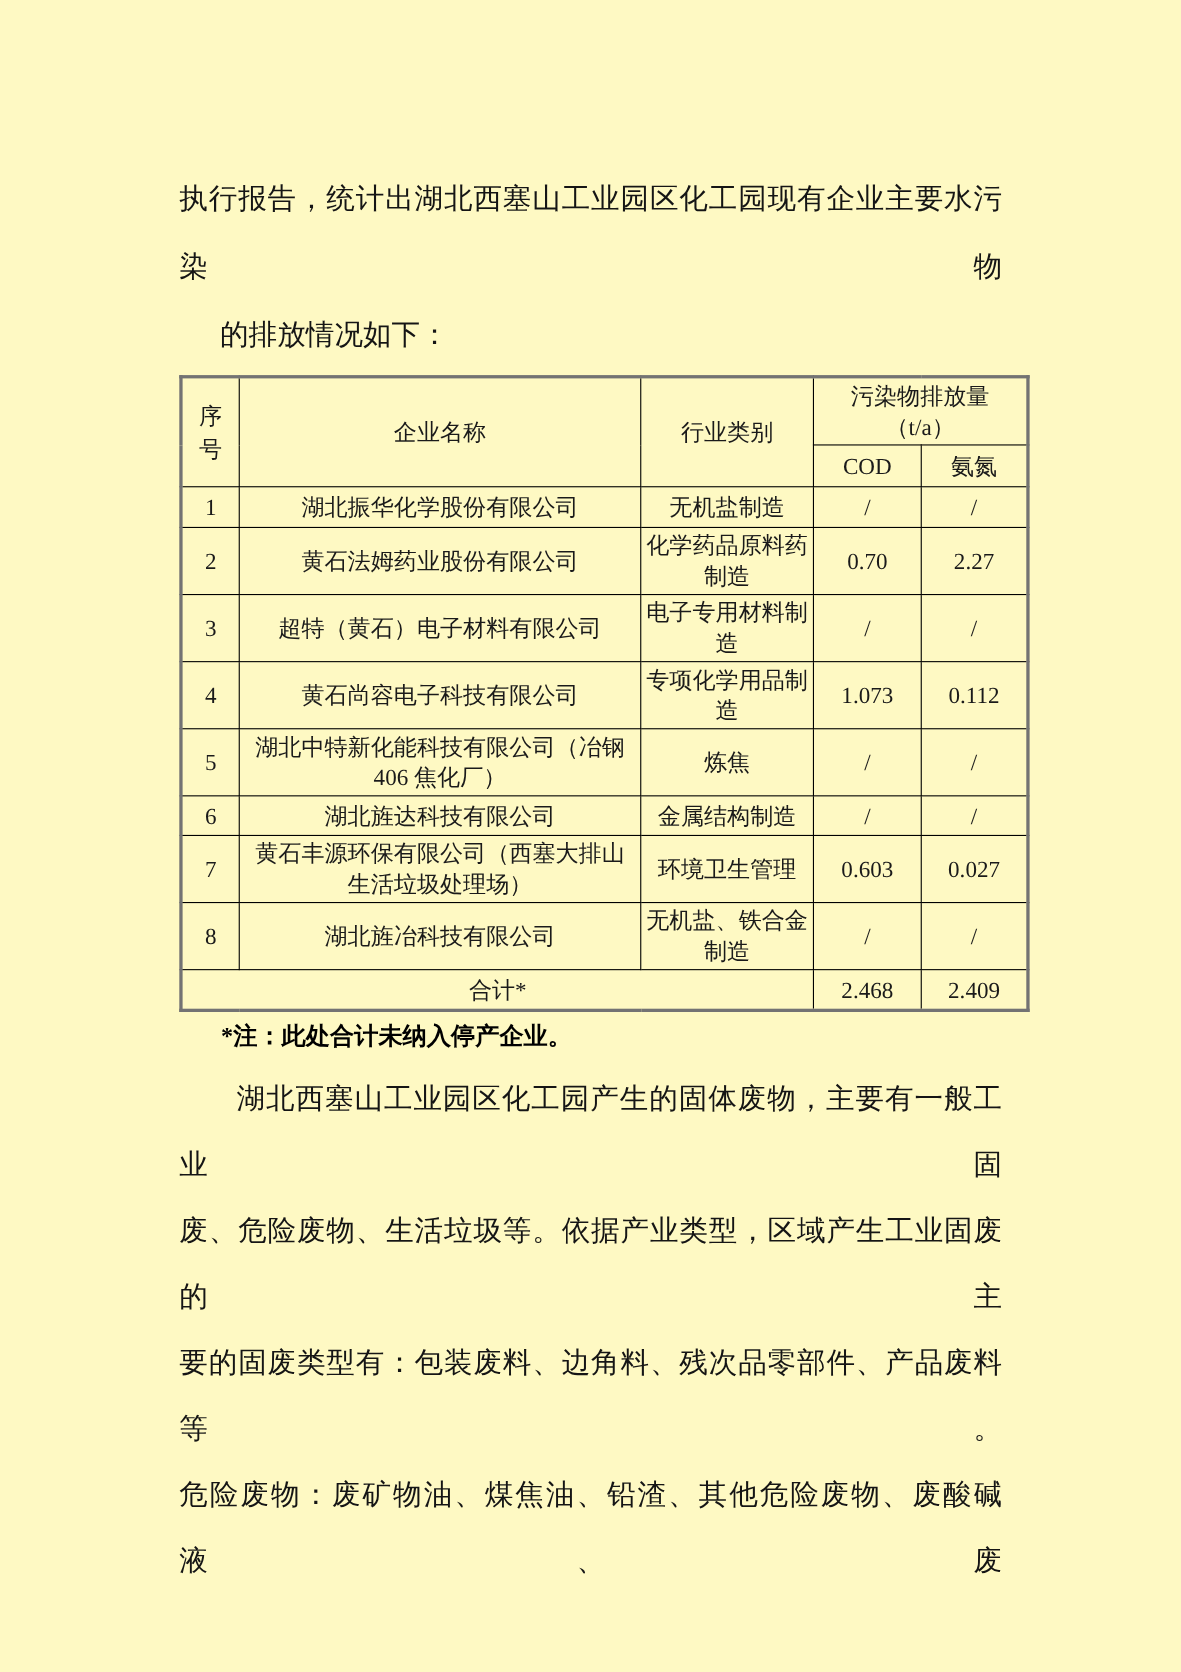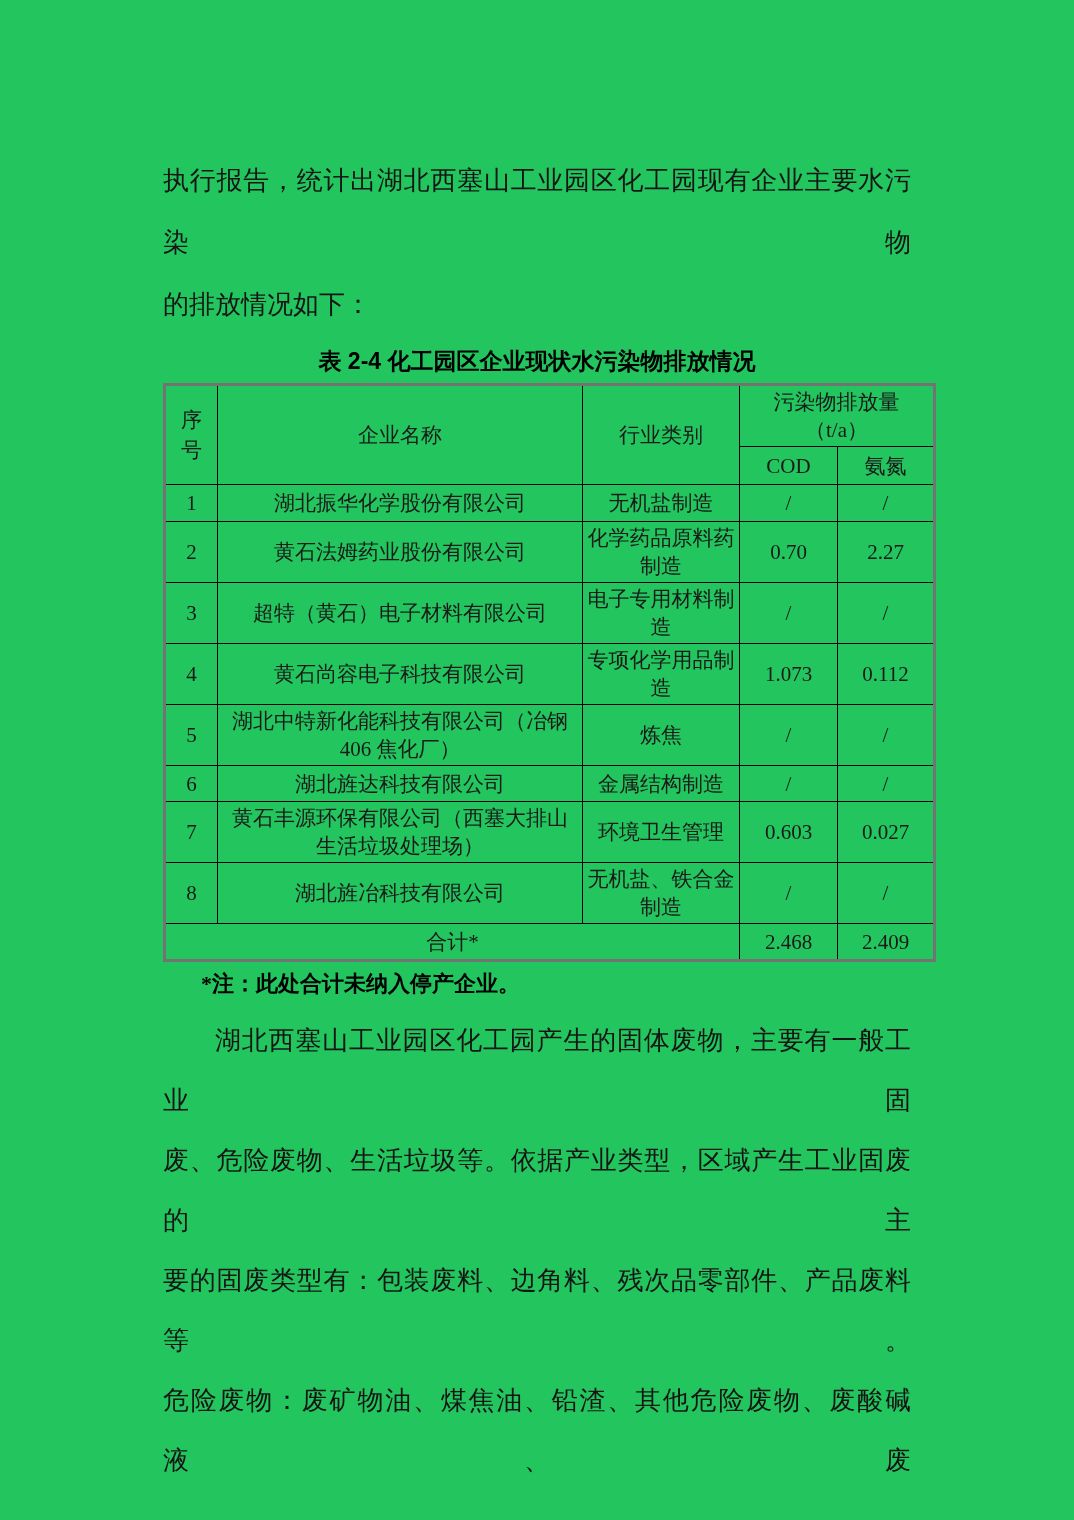--- a/index.html
+++ b/index.html
@@ -2,38 +2,38 @@
 <html><head>
 <meta charset="utf-8">
 <style>
   html, body { margin: 0; padding: 0; background: #ffffff; }
   .page {
     position: relative;
     width: 1074px;
     height: 1520px;
     box-sizing: border-box;
     padding: 150px 163px 0 163px;
-    background: #22c55e;
+    background: #fef9c3;
     color: #111;
     font-family: "Liberation Serif", "DejaVu Serif", serif;
     overflow: hidden;
   }
   
   .para-line {
     font-size: 26px;
     line-height: 62px;
     color: #151515;
     white-space: nowrap;
   }
   .fill {
     white-space: normal;
     text-align: justify;
     text-align-last: justify;
   }
-  .last-line { text-align-last: left; white-space: normal; }
+  .last-line { text-align-last: left; white-space: normal; margin-left: 37px; }
   .indent { text-indent: 2em; }
   .section-para .para-line { line-height: 60px; }
 
   
   .table-title {
     margin-top: 8px;
     text-align: center;
     font-family: "Liberation Sans", "DejaVu Sans", sans-serif;
     font-weight: bold;
     font-size: 23px;
@@ -92,21 +92,20 @@
 </head>
 <body>
 
 <div class="page">
 
   <div class="intro-para">
     <div class="para-line fill">执行报告，统计出湖北西塞山工业园区化工园现有企业主要水污染物</div>
     <div class="para-line last-line">的排放情况如下：</div>
   </div>
 
-  <div class="table-title">表 2-4 化工园区企业现状水污染物排放情况</div>
 
   <table class="emissions">
     <colgroup>
       <col style="width:53px">
       <col style="width:365px">
       <col style="width:157px">
       <col style="width:98px">
       <col style="width:97px">
     </colgroup>
     <thead>

